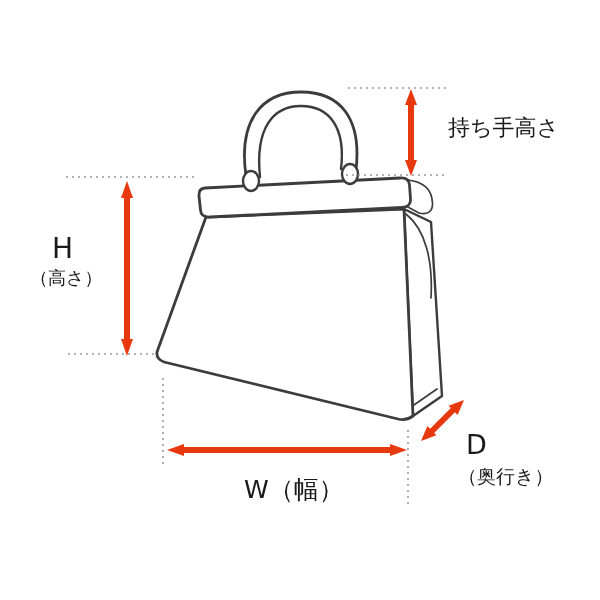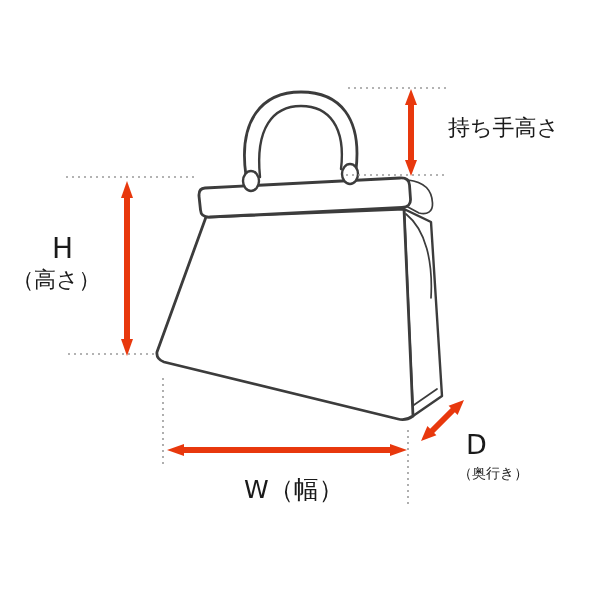--- a/index.html
+++ b/index.html
@@ -21,24 +21,24 @@
     top: 0;
   }
   .lbl {
     position: absolute;
     color: #1a1a1a;
     white-space: nowrap;
     line-height: 1.1;
   }
   .lbl-handle-height { left: 448px; top: 116px; font-size: 22px; }
   .lbl-h             { left: 52px;  top: 234px; font-size: 28px; font-weight: 500; }
-  .lbl-h-caption     { left: 12px;  top: 268px; font-size: 22px; }
+  .lbl-h-caption     { left: 30px;  top: 268px; font-size: 18px; }
   .lbl-w             { left: 244px; top: 476px; font-size: 25px; }
   .lbl-d             { left: 466px; top: 430px; font-size: 27px; font-weight: 500; }
-  .lbl-d-caption     { left: 458px; top: 466px; font-size: 14px; }
+  .lbl-d-caption     { left: 458px; top: 466px; font-size: 19px; }
 
   .bagline        { stroke-width: 2.4; fill: none; stroke-linecap: round; stroke-linejoin: round; }
   .bagline.thick  { stroke-width: 2.8; }
   .bagline.thin   { stroke-width: 1.7; }
   .whitefill      { fill: #ffffff; }
   .guide          { stroke-width: 1.6; stroke-dasharray: 2 4; fill: none; }
   .dim-line       { stroke-width: 6; fill: none; }
 </style>
 </head>
 <body>

